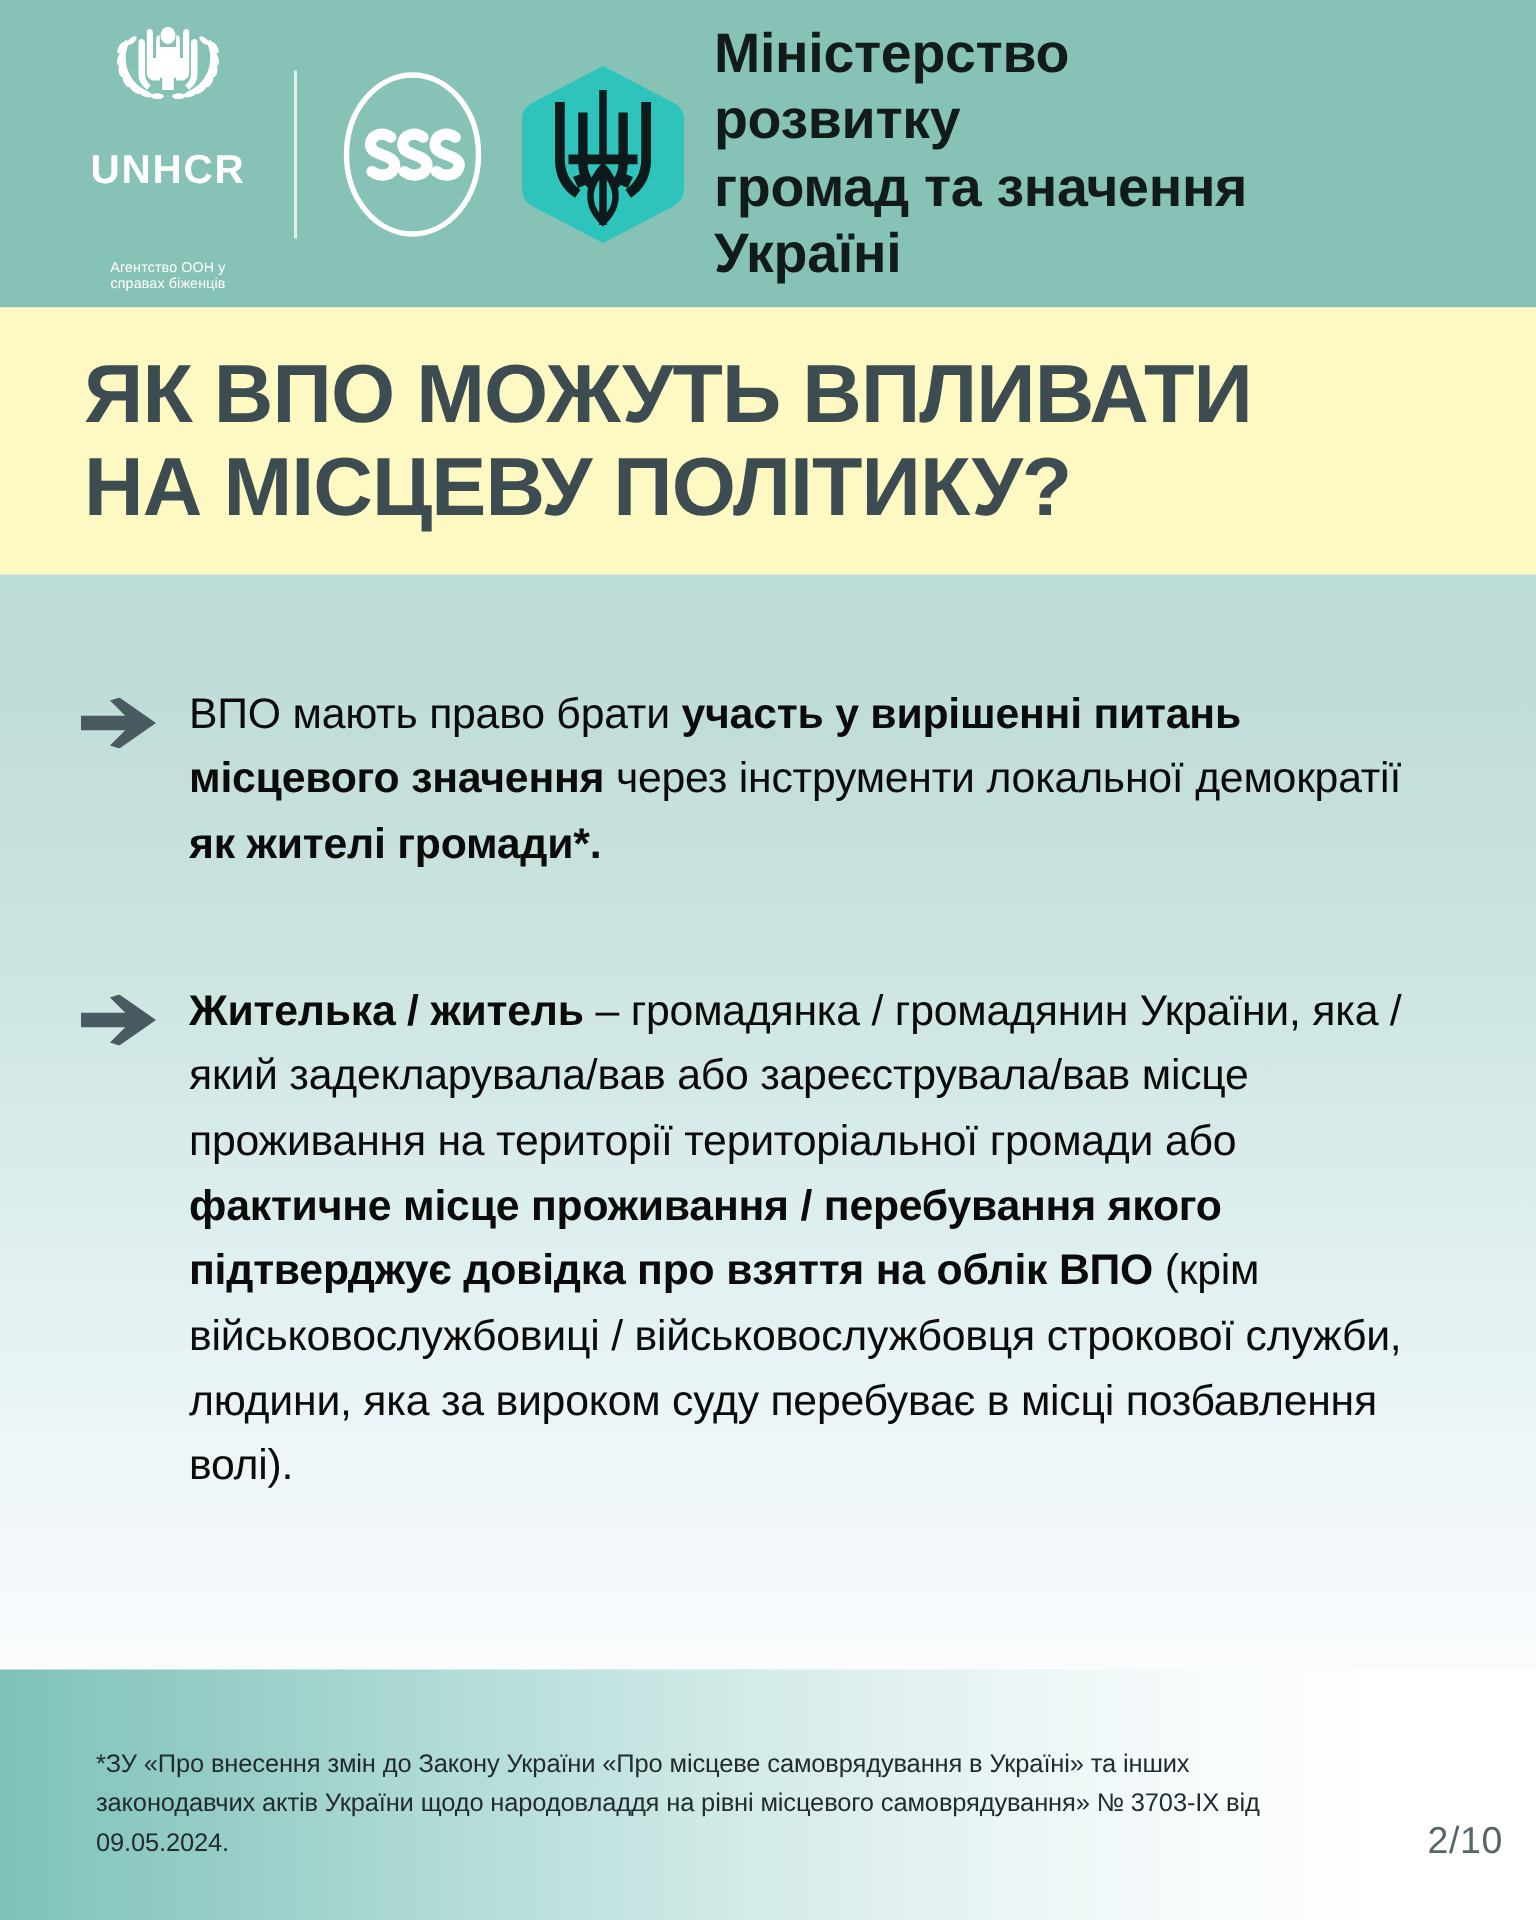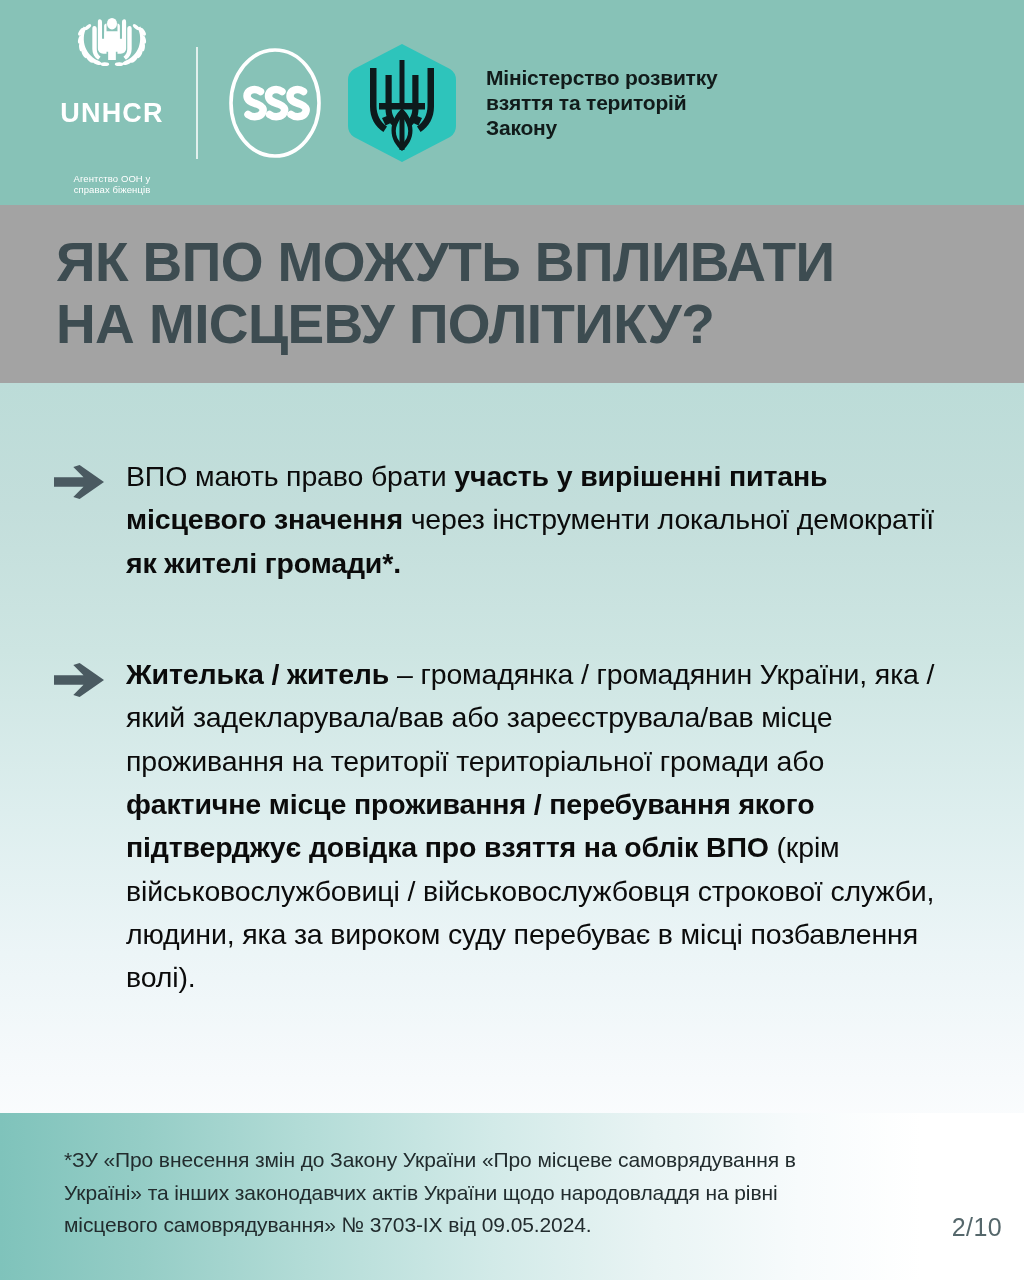--- a/index.html
+++ b/index.html
@@ -71,36 +71,36 @@
     height: 116px;
     flex: none;
   }
   .hex-logo {
     width: 112px;
     height: 122px;
     flex: none;
     margin-left: 22px;
   }
   .ministry-name {
-    margin-left: 28px;
+    margin-left: 18px;
     color: #111b1a;
-    font-size: 21px;
+    font-size: 37px;
     font-weight: bold;
     line-height: 1.20;
     letter-spacing: -0.2px;
     max-width: 390px;
   }
 
   
   .title-banner {
     position: absolute;
     left: 0; top: 205px;
     width: 1024px;
     height: 178px;
-    background: #a3a3a3;
+    background: #fef9c3;
     display: flex;
     align-items: center;
   }
   .title-text {
     margin-left: 56px;
     color: #3d4c51;
     font-size: 55px;
     font-weight: bold;
     line-height: 1.12;
     letter-spacing: -0.6px;
@@ -165,21 +165,21 @@
         #ffffff 90%,
         #ffffff 100%);
     box-sizing: border-box;
     padding: 0 22px 0 64px;
     display: flex;
     align-items: flex-end;
     justify-content: space-between;
   }
   .footnote {
     color: #222c2e;
-    font-size: 21px;
+    font-size: 17px;
     line-height: 1.55;
     letter-spacing: -0.1px;
     max-width: 790px;
     margin-bottom: 38px;
   }
   .page-number {
     color: #55676b;
     font-size: 25px;
     letter-spacing: 0.4px;
     margin-bottom: 38px;
@@ -270,22 +270,22 @@
                  m0 8.5 c-4.2 5.2 -6.2 10 -6.2 14.6 c0 5.2 2.2 9.4 6.2 13.2 c4 -3.8 6.2 -8 6.2 -13.2 c0 -4.6 -2 -9.4 -6.2 -14.6 z"></path>
         <path d="M53.5 72 h5 v36 h-5 z"></path>
 
         <path d="M36 76 l5.6 -2.2 l3.2 7.2 l-5.3 2.4 z"></path>
         <path d="M76 76 l-5.6 -2.2 l-3.2 7.2 l5.3 2.4 z"></path>
       </g>
     </svg>
 
     <div class="ministry-name">
       <div>Міністерство розвитку</div>
-      <div>взяття та територій</div>
-      <div>Закону</div>
+      <div>громад та значення</div>
+      <div>Україні</div>
     </div>
   </div>
 
   <div class="title-banner">
     <div class="title-text">
       <div>ЯК ВПО МОЖУТЬ ВПЛИВАТИ</div>
       <div>НА МІСЦЕВУ ПОЛІТИКУ?</div>
     </div>
   </div>
 

